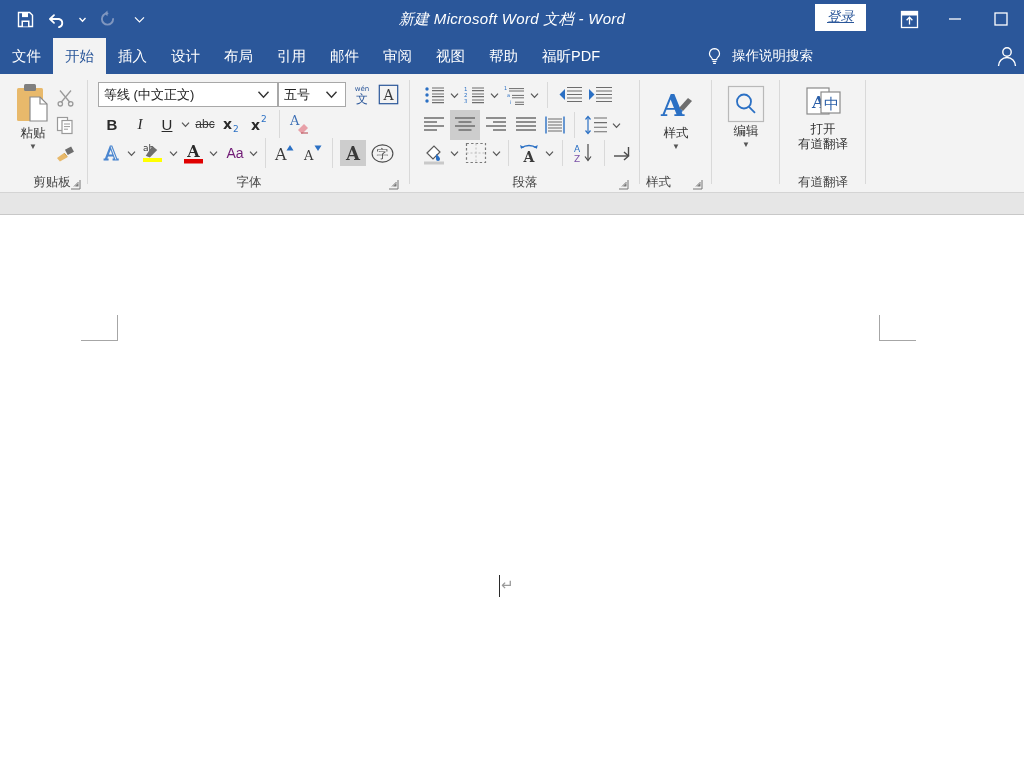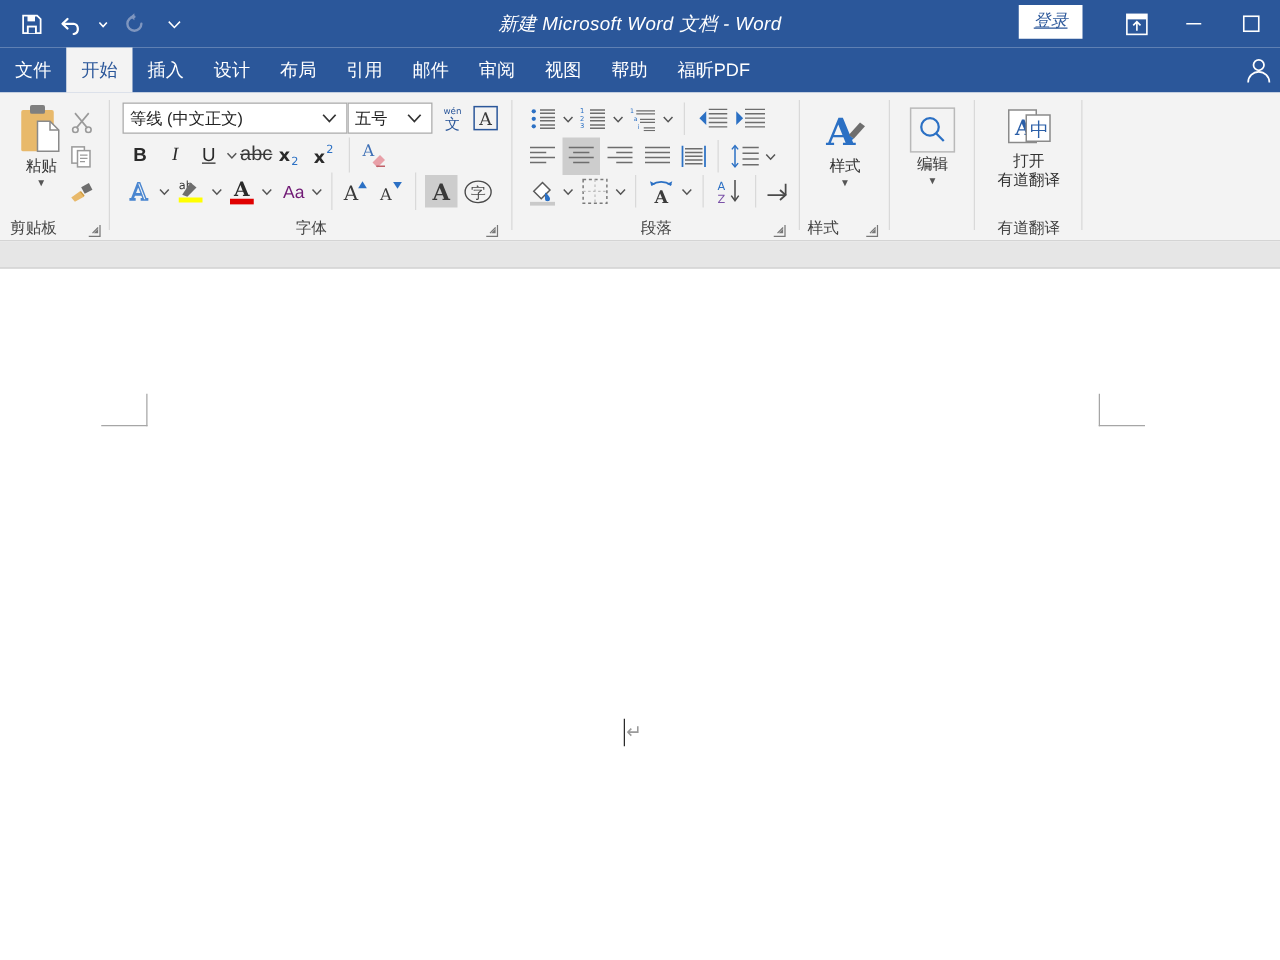--- a/index.html
+++ b/index.html
@@ -187,20 +187,29 @@
       <div class="tab">设计</div>
       <div class="tab">布局</div>
       <div class="tab">引用</div>
       <div class="tab">邮件</div>
       <div class="tab">审阅</div>
       <div class="tab">视图</div>
       <div class="tab">帮助</div>
       <div class="tab">福昕PDF</div>
     </div>
 
+    <div class="tellme">
+      <span>
+        <svg width="17" height="19" viewBox="0 0 17 19">
+          <path d="M8.5 1.6 a5 5 0 0 1 3.2 8.8 c-.7.6-1 1.2-1.05 2.1 H6.35 c-.05-.9-.35-1.5-1.05-2.1 A5 5 0 0 1 8.5 1.6 Z" fill="none" stroke="#ffffff" stroke-width="1.2"></path>
+          <path d="M6.5 14.3 H10.5 M7.1 16.4 H9.9" stroke="#ffffff" stroke-width="1.2"></path>
+        </svg>
+      </span>
+      <span>操作说明搜索</span>
+    </div>
 
     <div class="account-icon">
       <svg width="26" height="26" viewBox="0 0 26 26">
         <circle cx="13" cy="9" r="4.2" fill="none" stroke="#ffffff" stroke-width="1.4"></circle>
         <path d="M4.5 23 a8.5 8.5 0 0 1 17 0" fill="none" stroke="#ffffff" stroke-width="1.4"></path>
       </svg>
     </div>
   </div>
 
   <div class="ribbon">
@@ -242,21 +251,21 @@
       <div class="iconbtn" style="left:52px; top:66px; width:26px; height:26px;">
         <span>
           <svg width="21" height="19" viewBox="0 0 21 19">
             <path d="M2 14 l7-5 3.5 4.2 -7.6 4.2 Z" fill="#e8b96b"></path>
             <rect x="11" y="4" width="7" height="6" transform="rotate(-28 14 7)" fill="#6e6e6e"></rect>
             <path d="M9.3 9.2 l3 3.6" stroke="#d09a3c" stroke-width="1"></path>
           </svg>
         </span>
       </div>
 
-      <div class="group-label lbl-left" style="left:8px;">剪贴板</div>
+      <div class="group-label lbl-left" style="left:8px;text-align:center;">剪贴板</div>
       <div class="launcher" style="left:70px;">
         <svg width="11" height="11" viewBox="0 0 11 11">
             <path d="M10 1 V10 H1" fill="none" stroke="#777" stroke-width="1"></path>
             <path d="M4 7.5 L8.5 3" stroke="#777" stroke-width="1"></path>
             <path d="M8.5 7.5 L8.5 4 L5 7.5 Z" fill="#777"></path>
           </svg>
       </div>
       <div class="group-sep" style="left:87px;"></div>
     </div>
 
@@ -299,21 +308,21 @@
       </div>
 
       <div class="iconbtn" style="left:12px; top:38px; width:24px; height:24px; font-weight:bold; font-size:15px; color:#2a2a2a;">B</div>
       <div class="iconbtn" style="left:40px; top:38px; width:24px; height:24px; font-style:italic; font-size:15px; font-family:'Liberation Serif',serif; color:#2a2a2a;">I</div>
       <div class="iconbtn" style="left:68px; top:38px; width:22px; height:24px; text-decoration:underline; font-size:15px; color:#2a2a2a;">U</div>
       <div class="iconbtn" style="left:90px; top:38px; width:14px; height:24px;">
         <svg width="9" height="7" viewBox="0 0 9 7">
             <path d="M1 1.6 L4.5 5.4 L8 1.6" fill="none" stroke="#555" stroke-width="1.2"></path>
           </svg>
       </div>
-      <div class="iconbtn" style="left:104px; top:38px; width:26px; height:24px; text-decoration:line-through; font-size:16px; color:#3a3a3a;">abc</div>
+      <div class="iconbtn" style="left:104px; top:38px; width:26px; height:24px; text-decoration:line-through; font-size:12px; color:#3a3a3a;">abc</div>
       <div class="iconbtn" style="left:132px; top:38px; width:26px; height:24px;">
         <span>
           <svg width="24" height="20" viewBox="0 0 24 20">
             <text x="2" y="15" font-size="14" fill="#2a2a2a" font-family="DejaVu Sans" font-weight="bold">x</text>
             <text x="12" y="18" font-size="9" fill="#2b70c4" font-family="DejaVu Sans">2</text>
           </svg>
         </span>
       </div>
       <div class="iconbtn" style="left:160px; top:38px; width:26px; height:24px;">
         <span>

